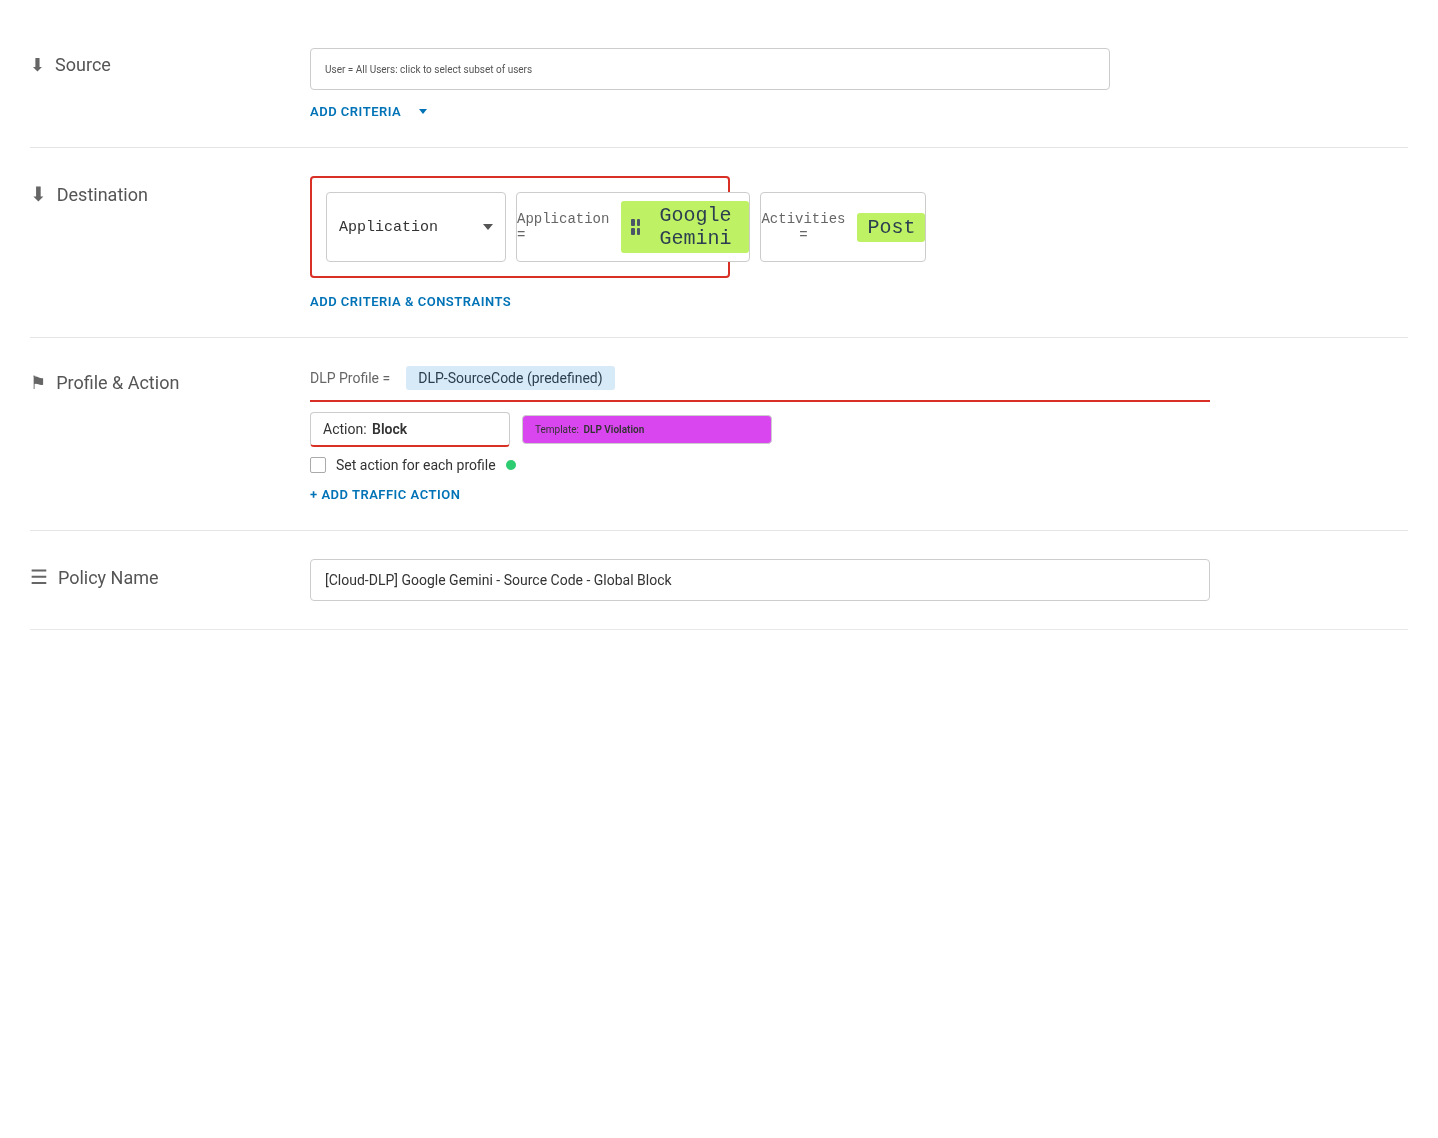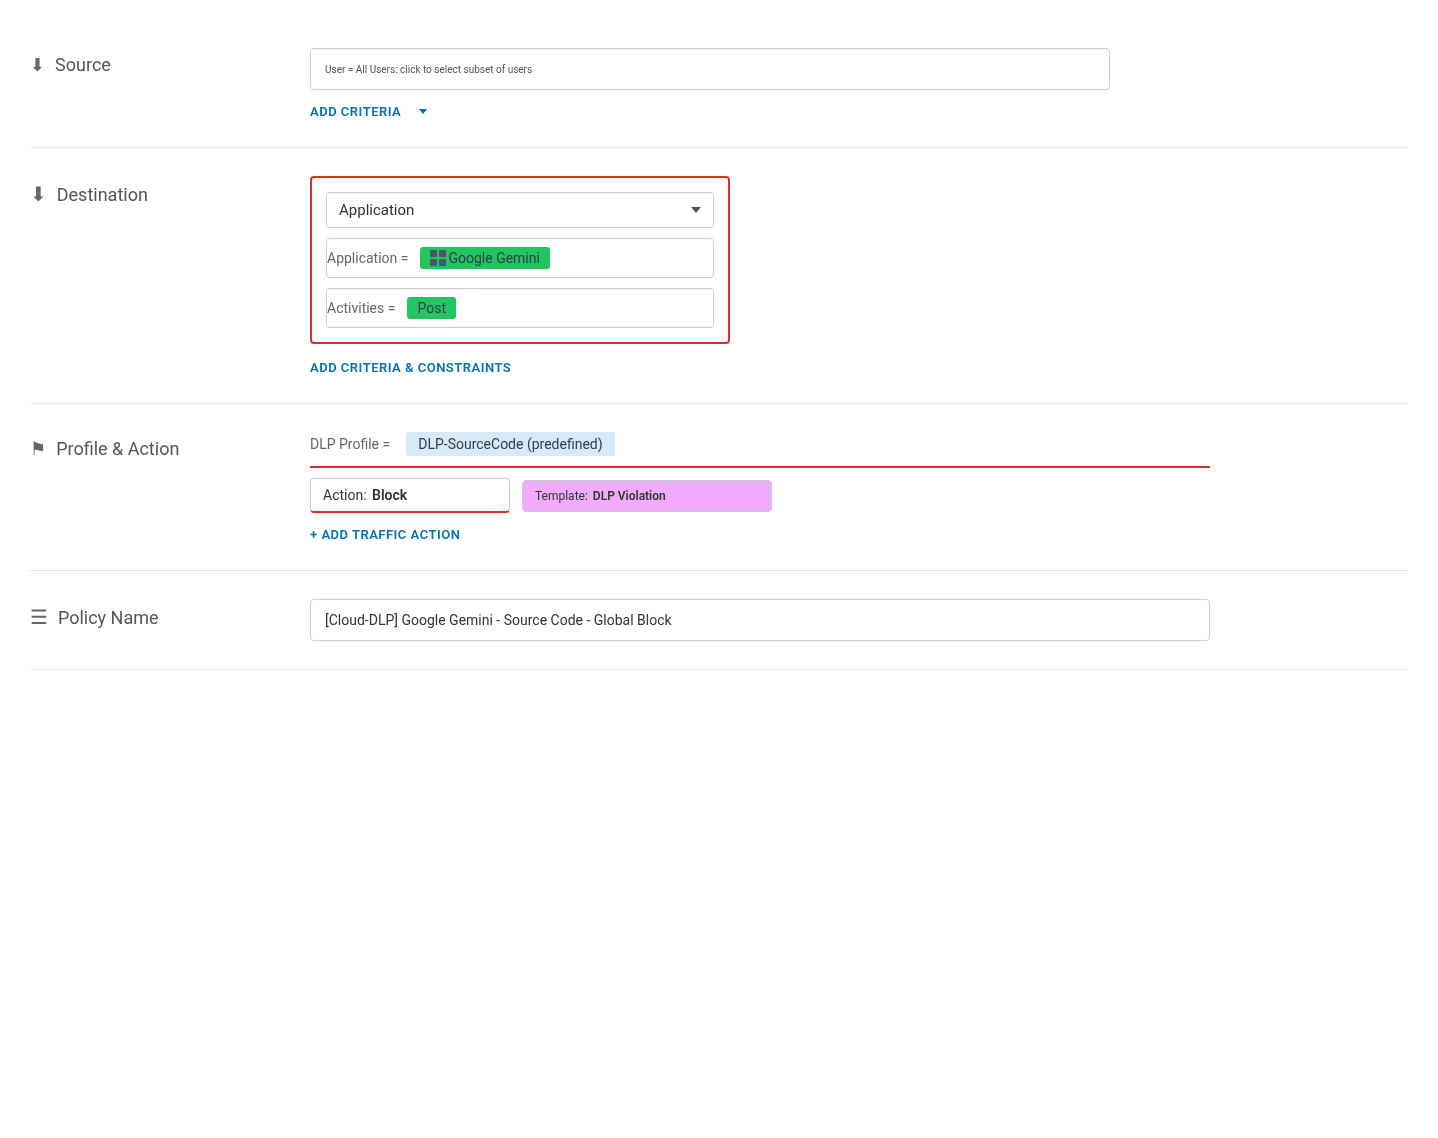--- a/index.html
+++ b/index.html
@@ -85,22 +85,23 @@
       display: inline-block;
     }
 
     
     .destination-highlighted {
       border: 2.5px solid #d93025;
       border-radius: 4px;
       padding: 14px;
       max-width: 420px;
       display: flex;
-      flex-direction: column;
+      flex-direction: row;
       gap: 10px;
+      font-family: Liberation Mono, monospace;
     }
 
     
     .dropdown-select {
       border: 1px solid #ccc;
       border-radius: 4px;
       padding: 8px 12px;
       background: #fff;
       display: flex;
       align-items: center;
@@ -127,28 +128,28 @@
       padding: 8px 0;
       background: #fff;
       display: flex;
       align-items: center;
       gap: 8px;
       font-size: 14px;
       color: #666;
     }
 
     .tag-badge {
-      background: #22c55e;
+      background: #bef264;
       border-radius: 3px;
       padding: 3px 10px;
-      font-size: 14px;
+      font-size: 20px;
       color: #2c3e50;
       display: inline-flex;
       align-items: center;
-      gap: 2px;
+      gap: 20px;
     }
 
     .app-icon {
       display: inline-grid;
       grid-template-columns: 1fr 1fr;
       gap: 2px;
       width: 16px;
       height: 16px;
     }
 
@@ -198,27 +199,27 @@
       font-size: 14px;
       color: #333;
       min-width: 200px;
       border-bottom: 2px solid #d93025;
     }
 
     .template-dropdown {
       border: 1px solid #ccc;
       border-radius: 4px;
       padding: 8px 12px;
-      background: #f0abfc;
+      background: #d946ef;
       display: flex;
       align-items: center;
       justify-content: space-between;
       gap: 8px;
       cursor: pointer;
-      font-size: 12px;
+      font-size: 10px;
       color: #333;
       min-width: 250px;
     }
 
     .checkbox-row {
       display: flex;
       align-items: center;
       gap: 10px;
       font-size: 14px;
       color: #333;
@@ -374,20 +375,25 @@
         </div>
         <div class="template-dropdown">
           <span>
             <span>Template:</span>
             <span style="font-weight:600; color:#333; margin-left:2px;">DLP Violation</span>
           </span>
           <span class="chevron"></span>
         </div>
       </div>
 
+      <div class="checkbox-row">
+        <span class="checkbox-box"></span>
+        <span>Set action for each profile</span>
+        <span class="green-dot"></span>
+      </div>
 
       <div class="add-traffic-link">
         <span>+ ADD TRAFFIC ACTION</span>
       </div>
     </div>
   </div>
 
   <div class="section-row">
     <div class="section-label">
       <span class="icon-glyph">☰</span>

